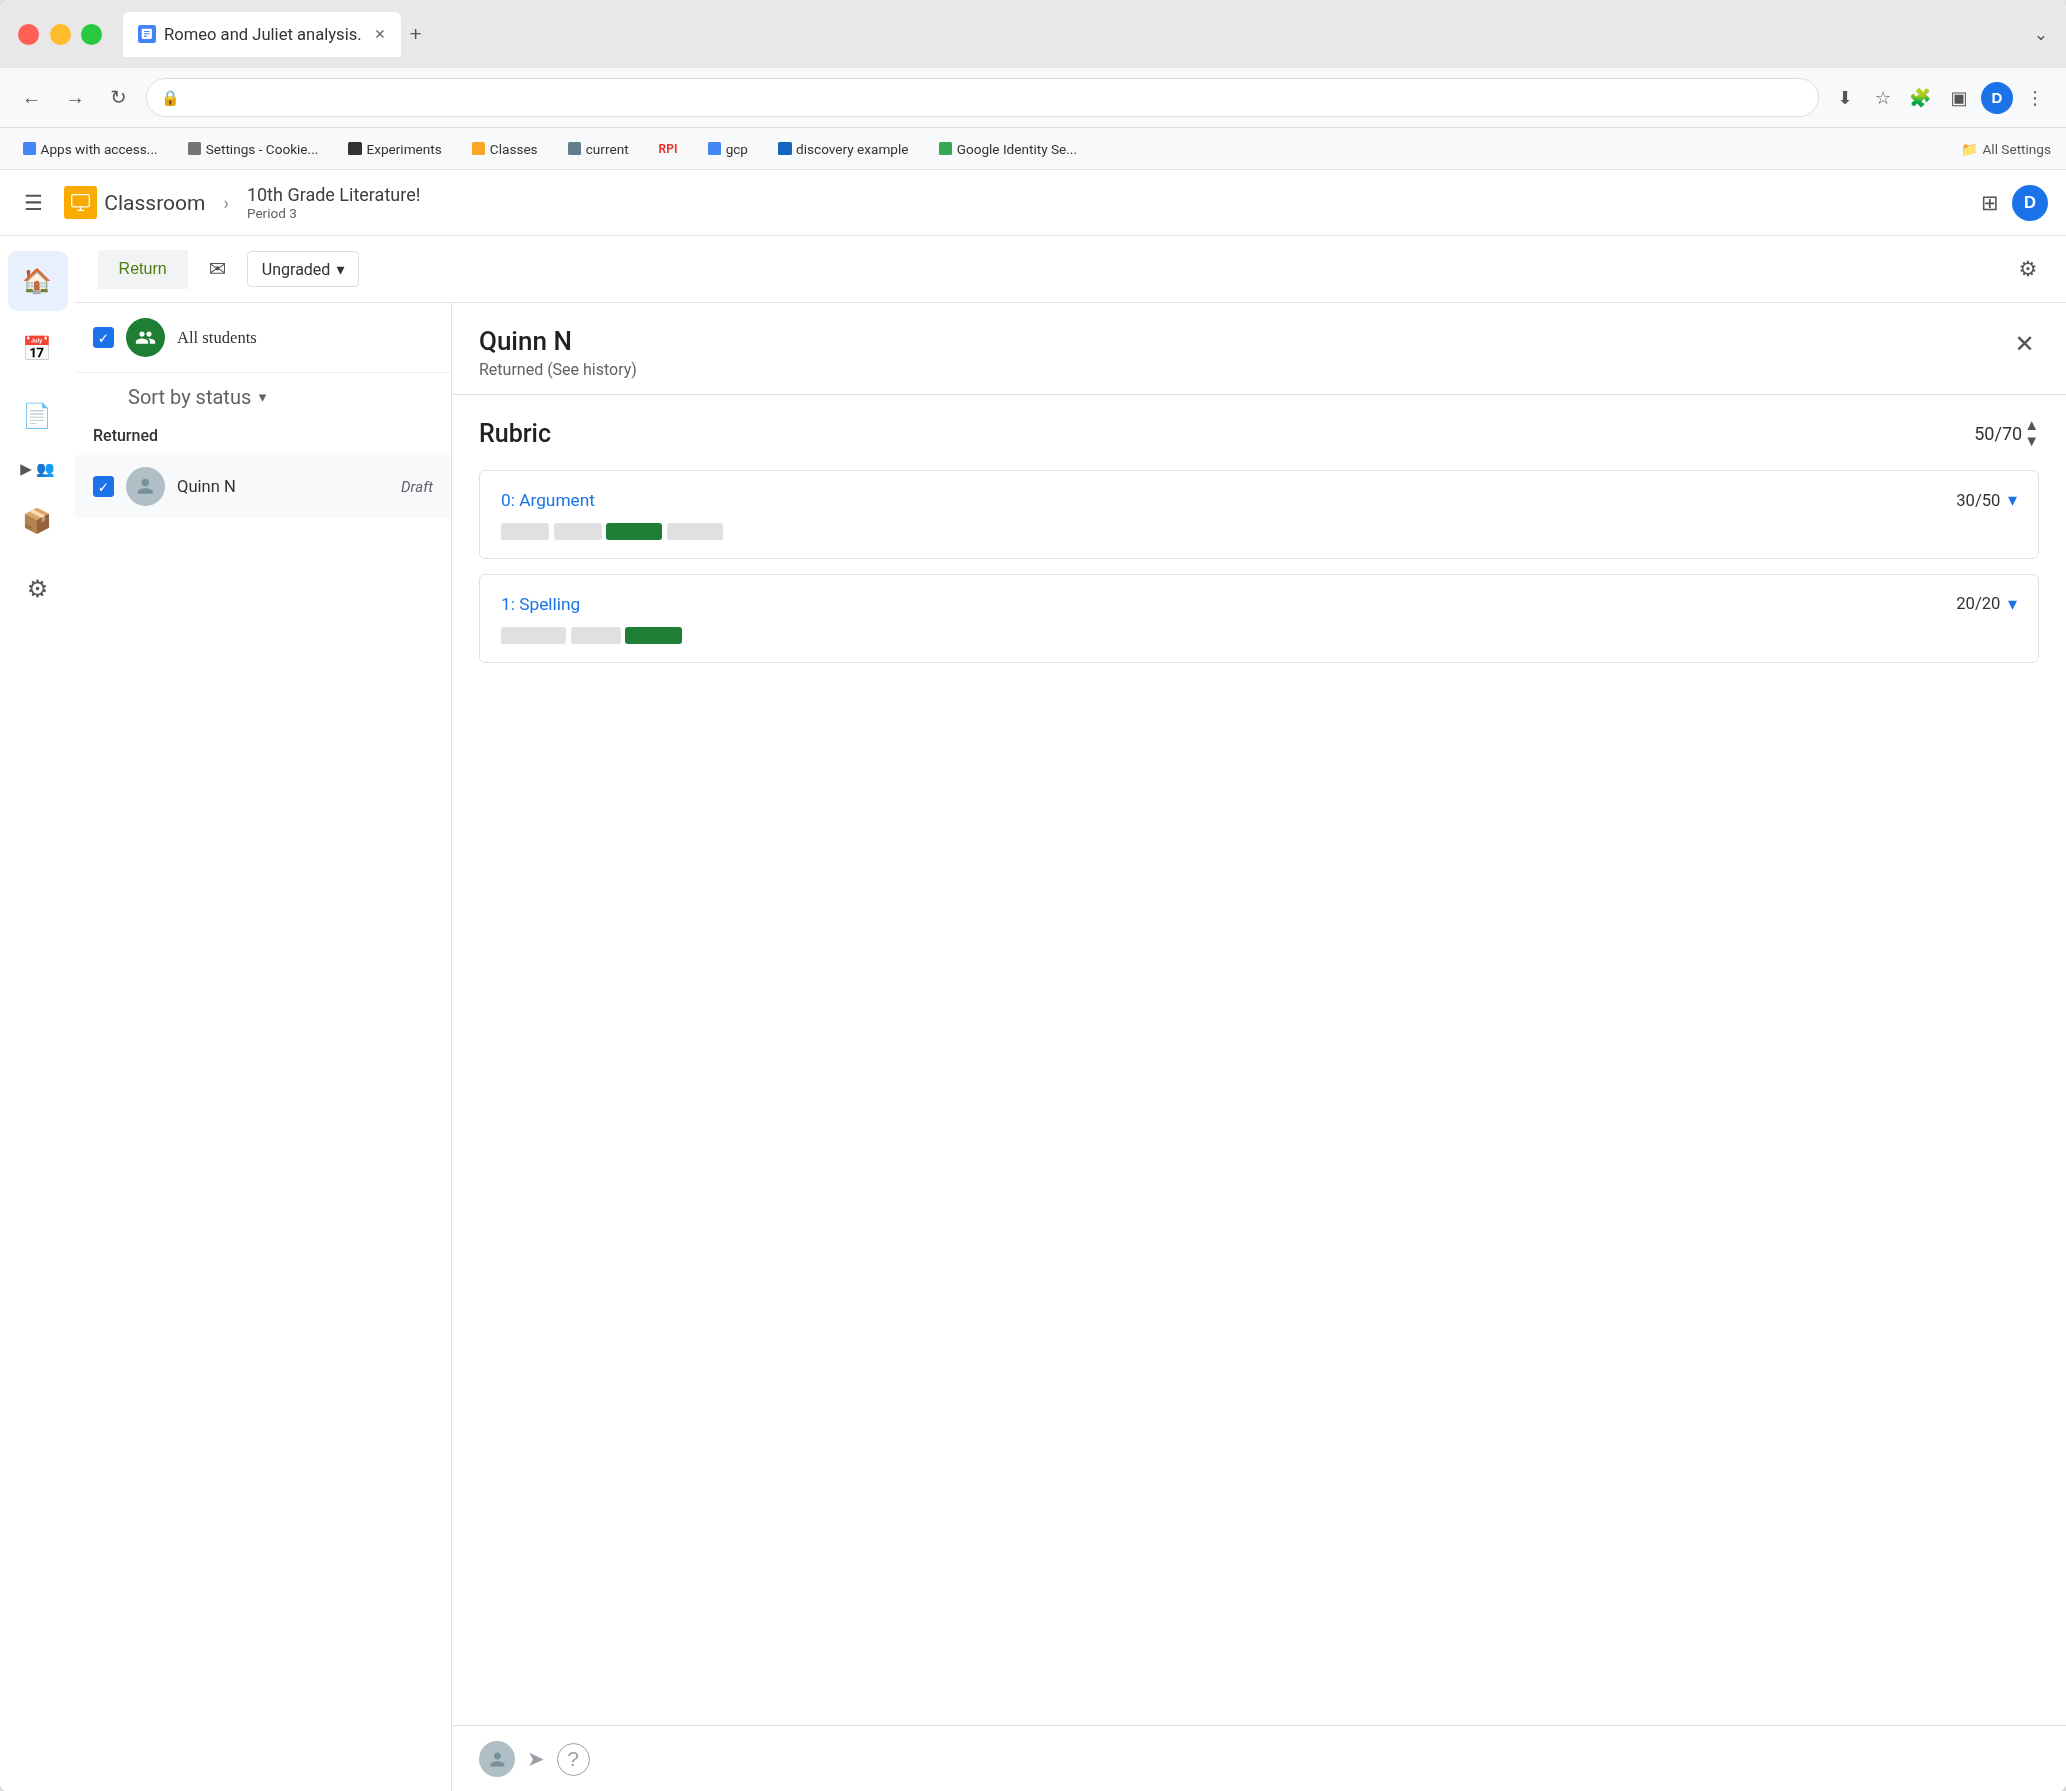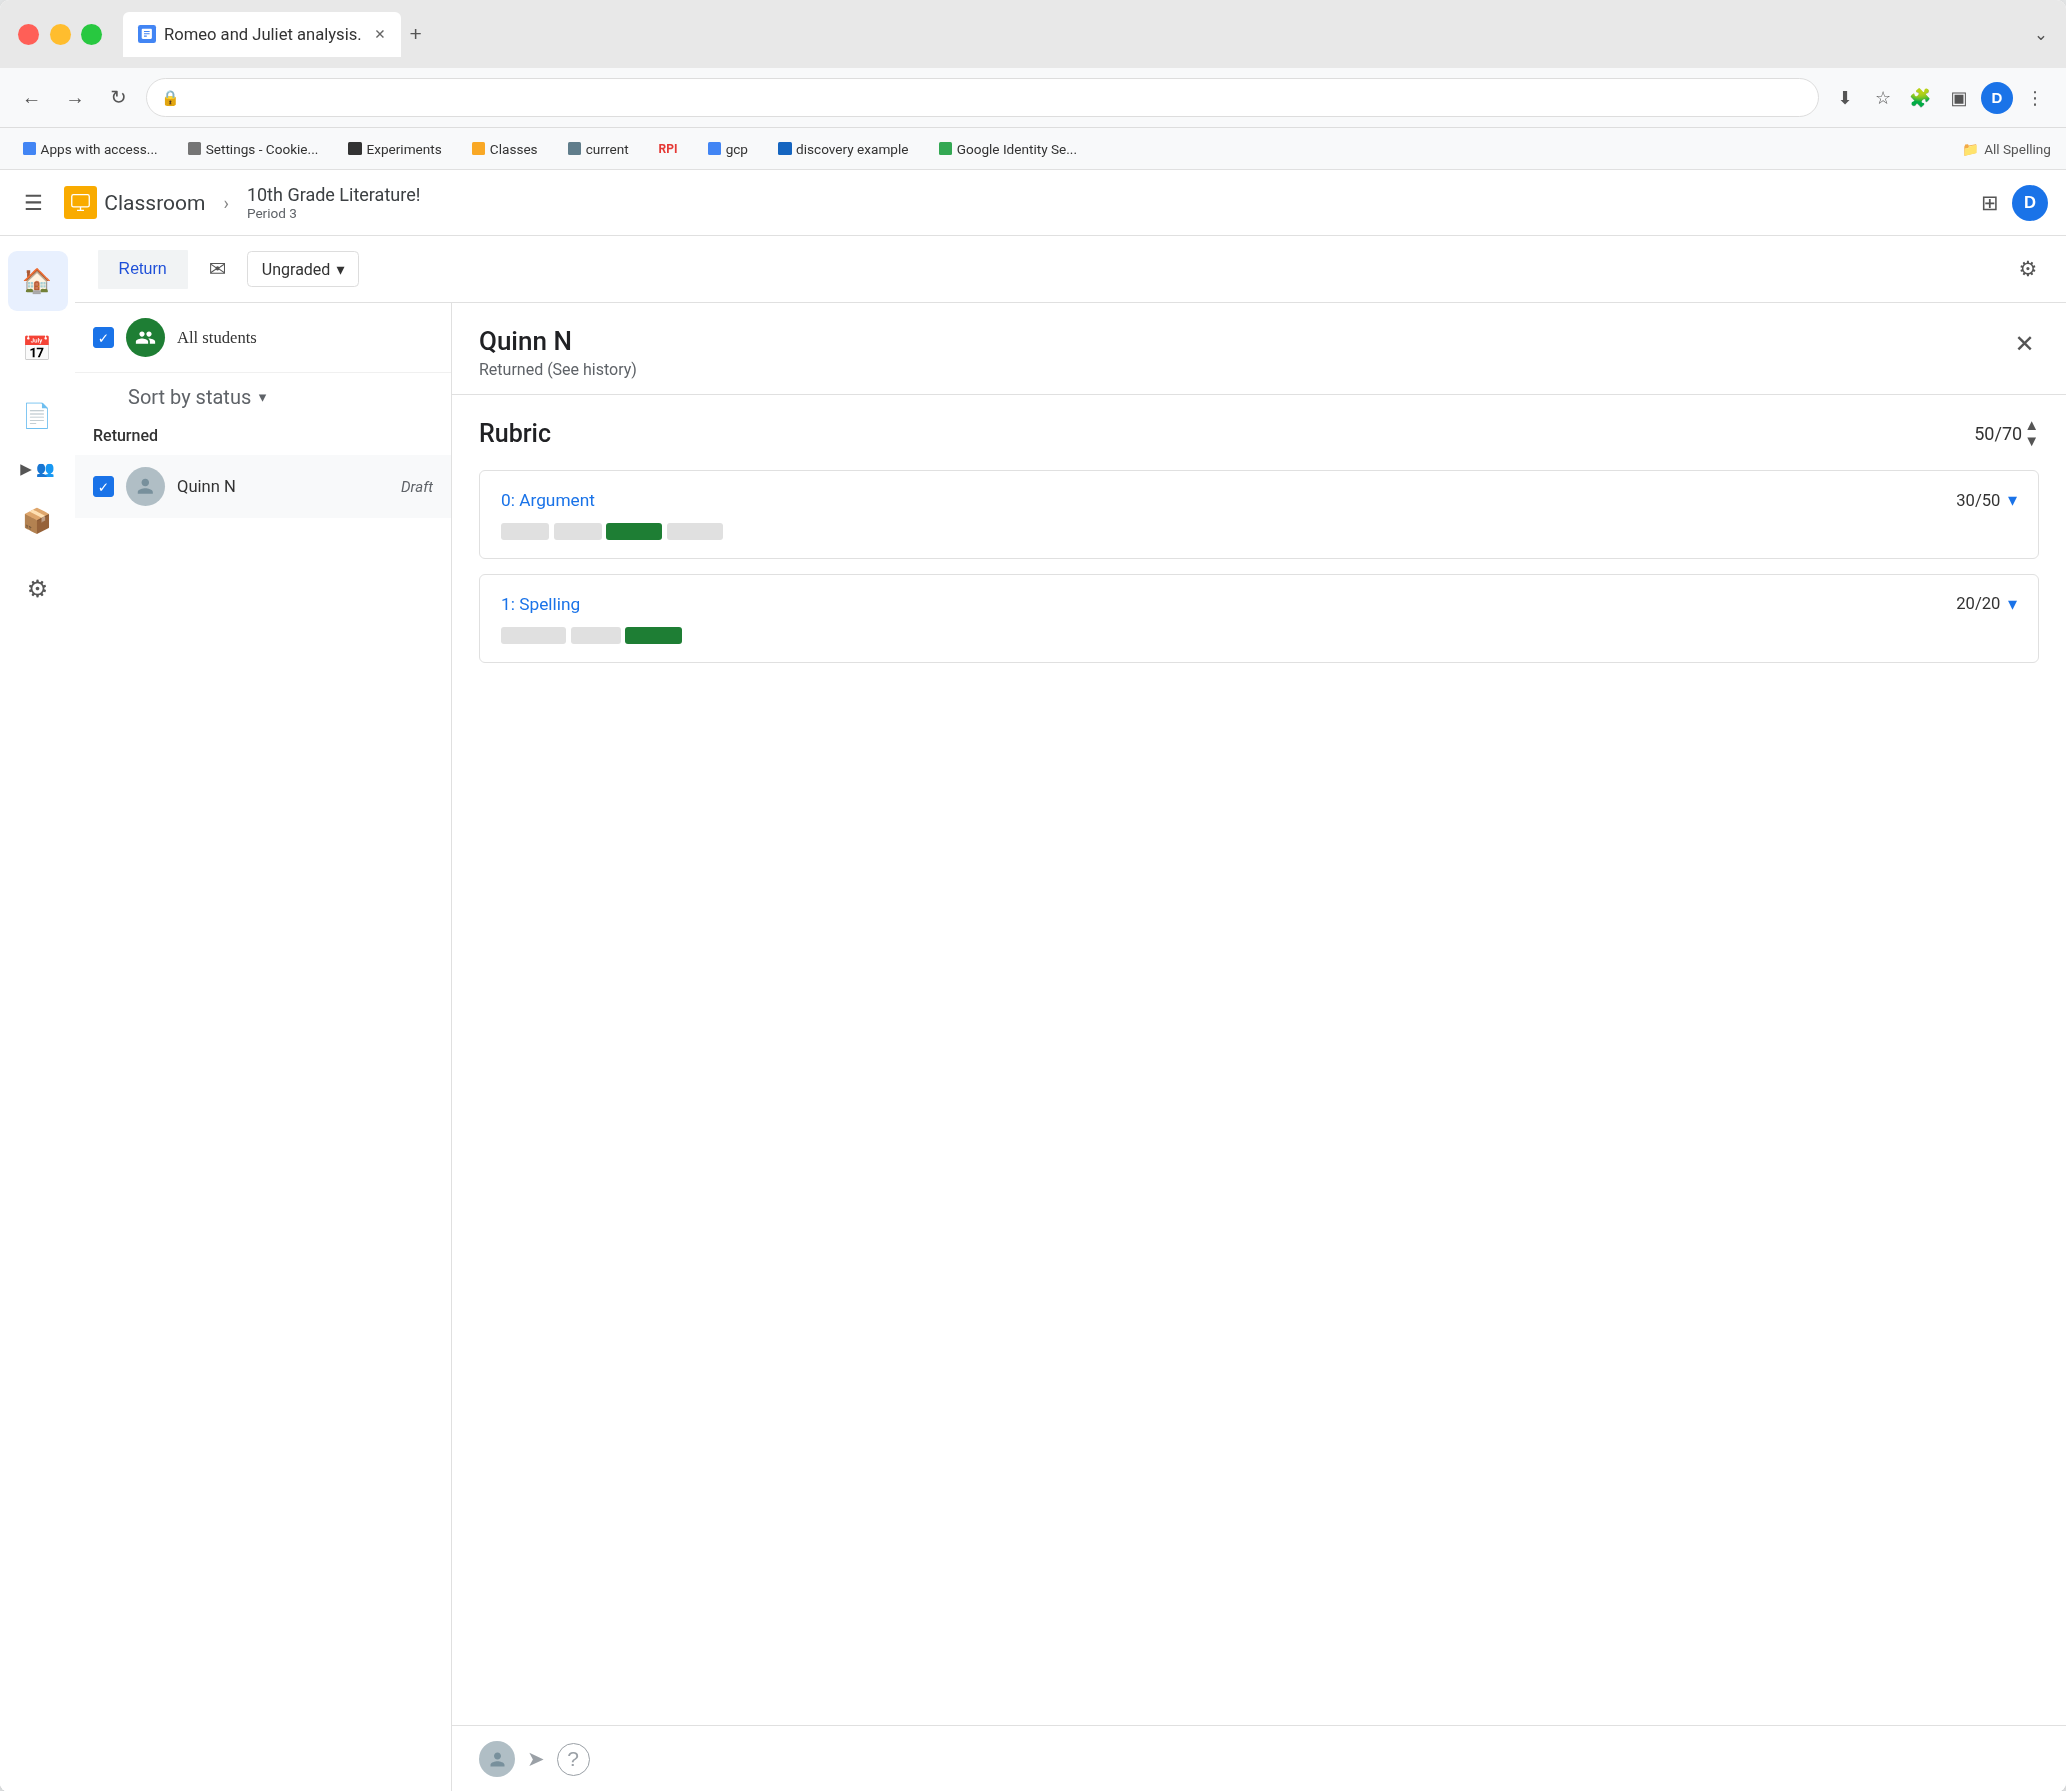--- a/index.html
+++ b/index.html
@@ -70,21 +70,21 @@
     
     .main-content { flex: 1; display: flex; flex-direction: column; overflow: hidden; }
 
     
     .content-tabs { display: flex; border-bottom: 0.8px solid #e0e0e0; padding: 0 22.6px; }
     .content-tab { padding: 18px 22.6px; font-size: 16.6px; color: #5f6368; cursor: pointer; border-bottom: 2.3px solid transparent; text-decoration: none; }
     .content-tab.active { color: #1e7e34; border-bottom-color: #1e7e34; font-weight: 500; }
 
     
     .content-toolbar { display: flex; align-items: center; padding: 13.6px 22.6px; gap: 15px; border-bottom: 0.8px solid #e0e0e0; }
-    .return-btn { background: #f1f3f4; border: none; border-radius: 1px; padding: 10.5px 21px; font-size: 16px; color: #1d4ed8; cursor: pointer; }
+    .return-btn { background: #f1f3f4; border: none; border-radius: 1px; padding: 10.5px 21px; font-size: 16px; color: #4d7c0f; cursor: pointer; }
     .email-btn { background: none; border: none; cursor: pointer; color: #555; font-size: 21px; padding: 6px; border-radius: 50%; }
     .grade-dropdown { display: flex; align-items: center; gap: 6px; border: 0.8px solid #ddd; border-radius: 4.5px; padding: 7.5px 13.6px; font-size: 16px; color: #333; cursor: pointer; background: #fff; }
     .settings-gear { margin-left: auto; background: none; border: none; cursor: pointer; color: #555; font-size: 21px; padding: 6px; border-radius: 50%; }
 
     
     .content-split { display: flex; flex: 1; overflow: hidden; }
 
     .student-list-panel { width: 377px; border-right: 0.8px solid #e0e0e0; display: flex; flex-direction: column; overflow-y: auto; }
     .all-students-row { display: flex; align-items: center; gap: 12px; padding: 15px 18px; border-bottom: 0.8px solid #f0f0f0; }
     .checkbox { width: 21px; height: 21px; border: 1.5px solid #1a73e8; border-radius: 3px; background: #1a73e8; display: flex; align-items: center; justify-content: center; cursor: pointer; flex-shrink: 0; }
@@ -210,21 +210,21 @@
     <div class="bookmark-item">
       <div class="bookmark-favicon bm-discovery"></div>
       <span>discovery example</span>
     </div>
     <div class="bookmark-item">
       <div class="bookmark-favicon bm-google-id"></div>
       <span>Google Identity Se...</span>
     </div>
     <div class="all-bookmarks">
       <span>📁</span>
-      <span>All Spelling</span>
+      <span>All Settings</span>
     </div>
   </div>
 
   <div class="app-container">
 
     <div class="app-header">
       <button class="hamburger-btn">☰</button>
       <div class="app-logo">
         <div class="logo-icon">
           <svg width="21" height="21" viewBox="0 0 24 24" fill="white">

